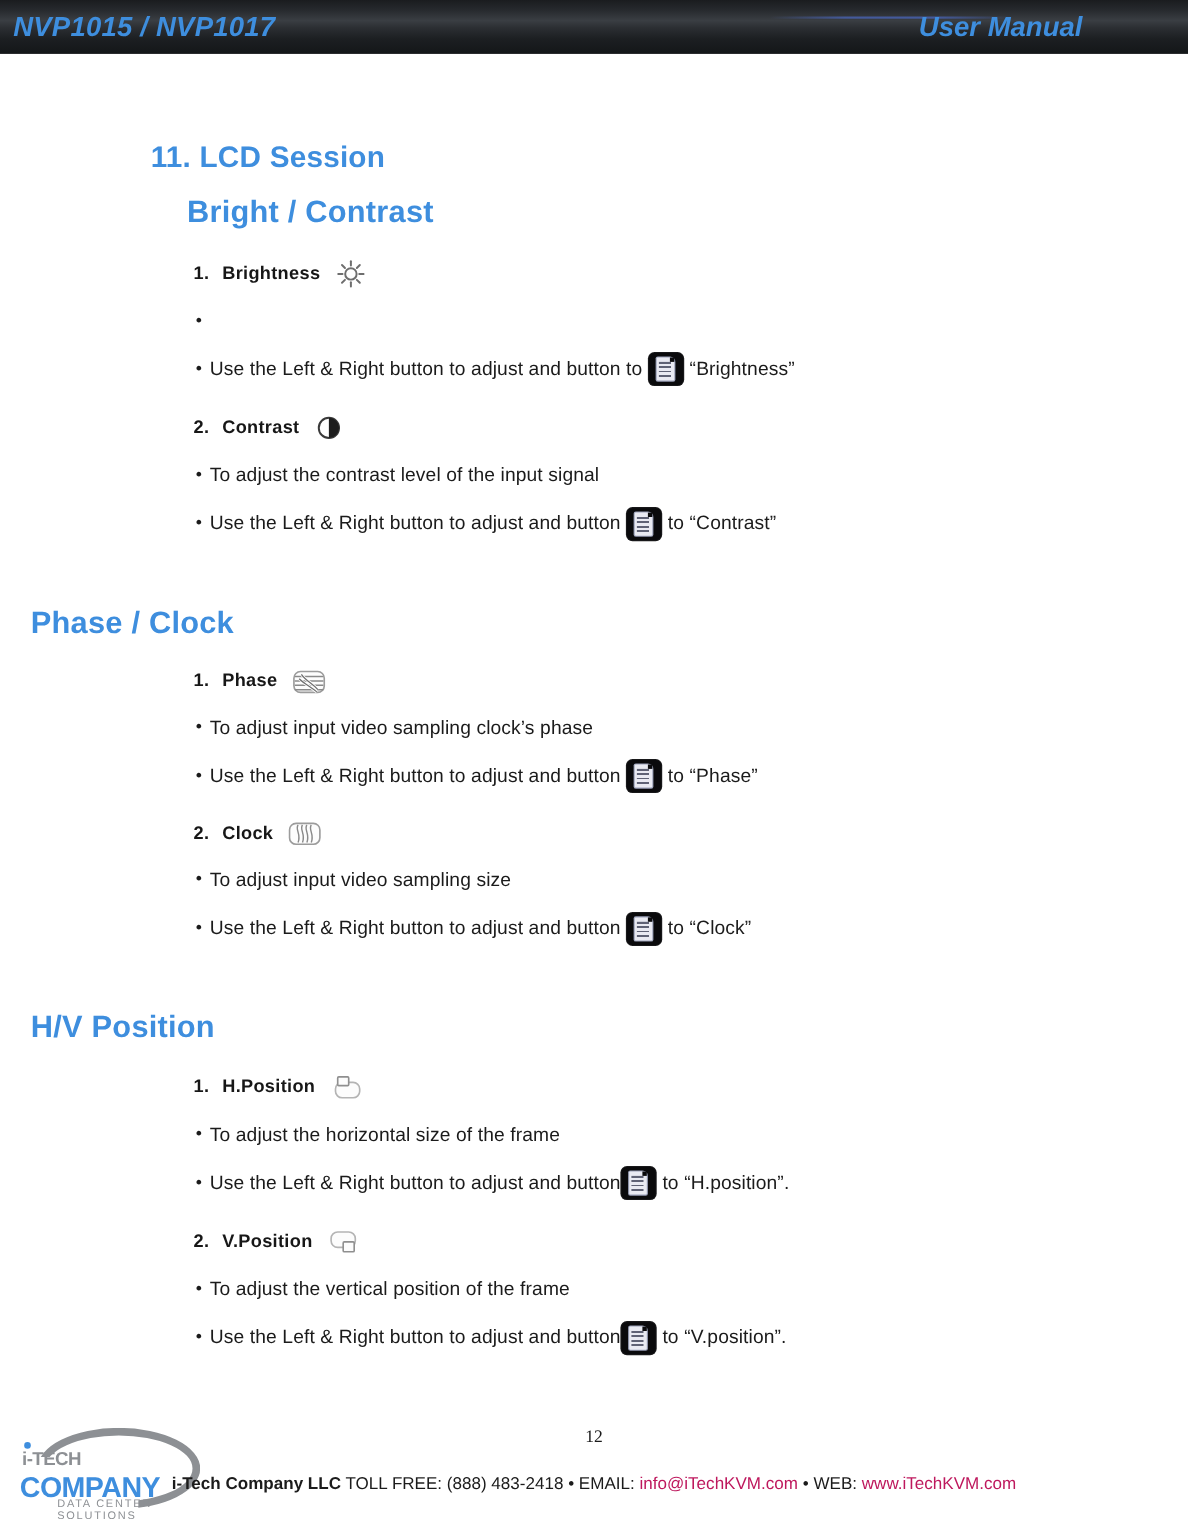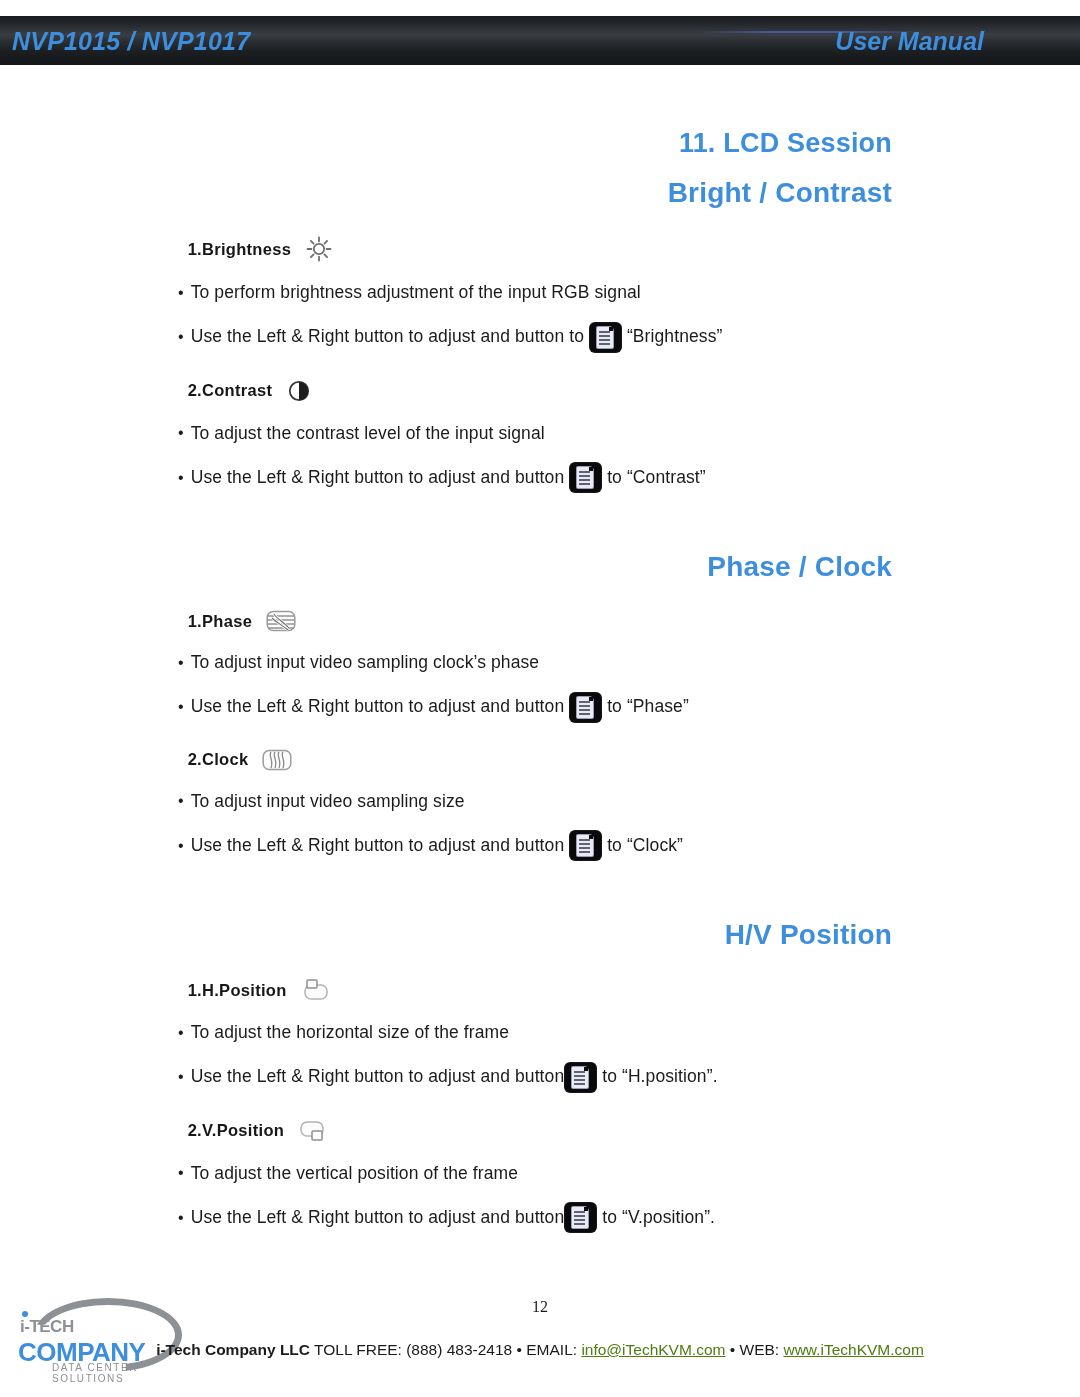--- a/index.html
+++ b/index.html
@@ -11,21 +11,21 @@
     height: 1397px;
     background: #ffffff;
     font-family: "Liberation Sans", sans-serif;
     position: relative;
     overflow: hidden;
   }
 
   
   .header-bar {
     position: absolute;
-    top: 16px;
+    top: 0;
     left: 0;
     width: 1080px;
     height: 49px;
     background: linear-gradient(to bottom,
         #1a1c1f 0%,
         #26292d 18%,
         #3a3e43 38%,
         #2b2e32 52%,
         #1c1f22 72%,
         #141618 100%);
@@ -60,21 +60,20 @@
     font-style: italic;
     white-space: nowrap;
   }
 
   
   .content {
     position: absolute;
     top: 49px;
     left: 0;
     width: 892px;
-    text-align: right;
   }
 
   .h1-section {
     margin: 79px 0 0 137px;
     color: #3e8ede;
     font-size: 27px;
     font-weight: bold;
     letter-spacing: 0.2px;
   }
   .h2-section {
@@ -252,22 +251,21 @@
     left: 0;
     top: 51px;
     width: 1080px;
     text-align: center;
     font-size: 15.5px;
     color: #1b1b1b;
     white-space: nowrap;
   }
   .footer-line .strong { font-weight: bold; }
   .footer-line .link {
-    color: #4d7c0f;
-    text-decoration: underline;
+    color: #be185d;
   }
 </style>
 </head>
 <body>
 
 <div class="header-bar">
   <div class="header-accent-line"></div>
   <div class="header-title-left">NVP1015 / NVP1017</div>
   <div class="header-title-right">User Manual</div>
 </div>
@@ -293,21 +291,20 @@
           <line x1="19.4" y1="19.4" x2="22.1" y2="22.1"></line>
           <line x1="5.9" y1="22.1" x2="8.6" y2="19.4"></line>
           <line x1="19.4" y1="8.6" x2="22.1" y2="5.9"></line>
         </g>
       </svg>
     </span>
   </div>
 
   <div class="bullet">
     <span class="dot">•</span>
-    <span class="txt">To perform brightness adjustment of the input RGB signal</span>
   </div>
 
   <div class="bullet">
     <span class="dot">•</span>
     <span class="txt">Use the Left &amp; Right button to adjust and button to </span>
     <span class="lcd-btn">
         <span class="page"></span>
         <span class="lines"></span>
       </span>
     <span class="txt"> “Brightness”</span>

